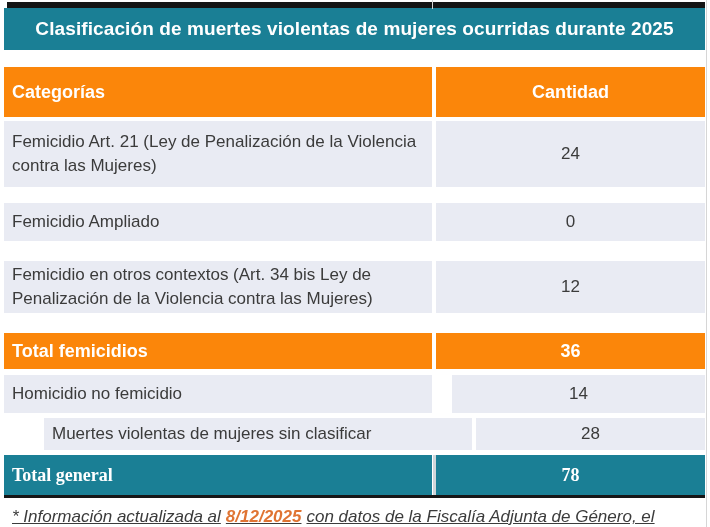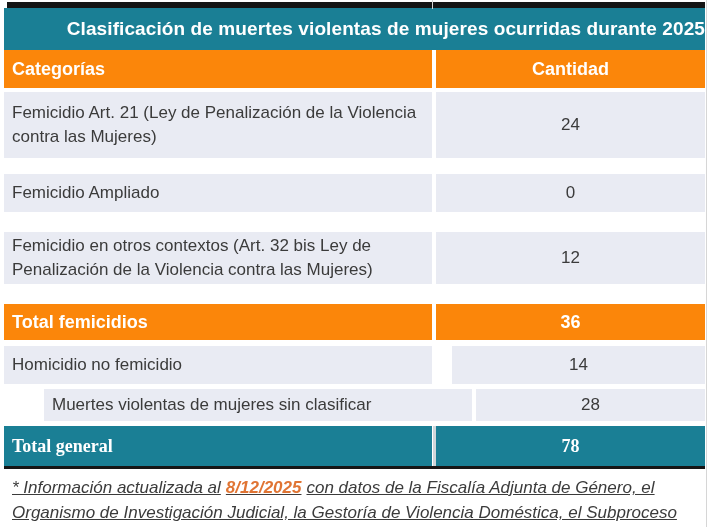--- a/index.html
+++ b/index.html
@@ -18,38 +18,38 @@
   }
   .gridline-top-stub {
     position:absolute; top:0; left:432px; width:1px; height:9px;
     background:#d6d6d6;
   }
   .table-wrap { padding:2px 5px 0 4px; }
   .top-border { height:6px; background:#141414; margin-left:3px; }
   .row { display:flex; }
   .row-title {
     height:42px; background:#1a7f95;
-    display:flex; align-items:center; justify-content:flex-end;
-    margin-bottom:0;
+    display:flex; align-items:center; justify-content:center;
+    margin-bottom:17px;
   }
   .row-title span { color:#ffffff; font-weight:bold; font-size:19px; letter-spacing:0.1px; }
   .cell-cat {
     width:428px; margin-right:4px;
     display:flex; align-items:center;
     padding-left:8px; padding-right:6px;
     background:#e9ebf3;
     font-size:17px; line-height:24px;
   }
   .cell-val {
     flex:1;
     display:flex; align-items:center; justify-content:center;
     background:#e9ebf3;
     font-size:17px;
   }
-  .row-header { height:38px; margin-bottom:4px; }
+  .row-header { height:50px; margin-bottom:4px; }
   .row-header .cell-cat, .row-header .cell-val {
     background:#fb860a; color:#ffffff; font-weight:bold; font-size:18px;
   }
   .row-data-0 { height:66px; margin-bottom:16px; }
   .row-data-1 { height:38px; margin-bottom:20px;border-radius:18px; }
   .row-data-2 { height:52px; margin-bottom:2px; }
   .row-subtotal { height:36px; margin-bottom:6px;margin-top:20px; }
   .row-subtotal .cell-cat, .row-subtotal .cell-val {
     background:#fb860a; color:#ffffff; font-weight:bold; font-size:18px;
   }
@@ -98,21 +98,21 @@
       <div class="cell-cat">Femicidio Art. 21 (Ley de Penalización de la Violencia contra las Mujeres)</div>
       <div class="cell-val">24</div>
     </div>
 
     <div class="row row-data-1">
       <div class="cell-cat">Femicidio Ampliado</div>
       <div class="cell-val">0</div>
     </div>
 
     <div class="row row-data-2">
-      <div class="cell-cat">Femicidio en otros contextos (Art. 32 bis Ley de Penalización de la Violencia contra las Mujeres)</div>
+      <div class="cell-cat">Femicidio en otros contextos (Art. 34 bis Ley de Penalización de la Violencia contra las Mujeres)</div>
       <div class="cell-val">12</div>
     </div>
 
     <div class="row row-subtotal">
       <div class="cell-cat">Total femicidios</div>
       <div class="cell-val">36</div>
     </div>
 
     <div class="row row-data-4">
       <div class="cell-cat">Homicidio no femicidio</div>

